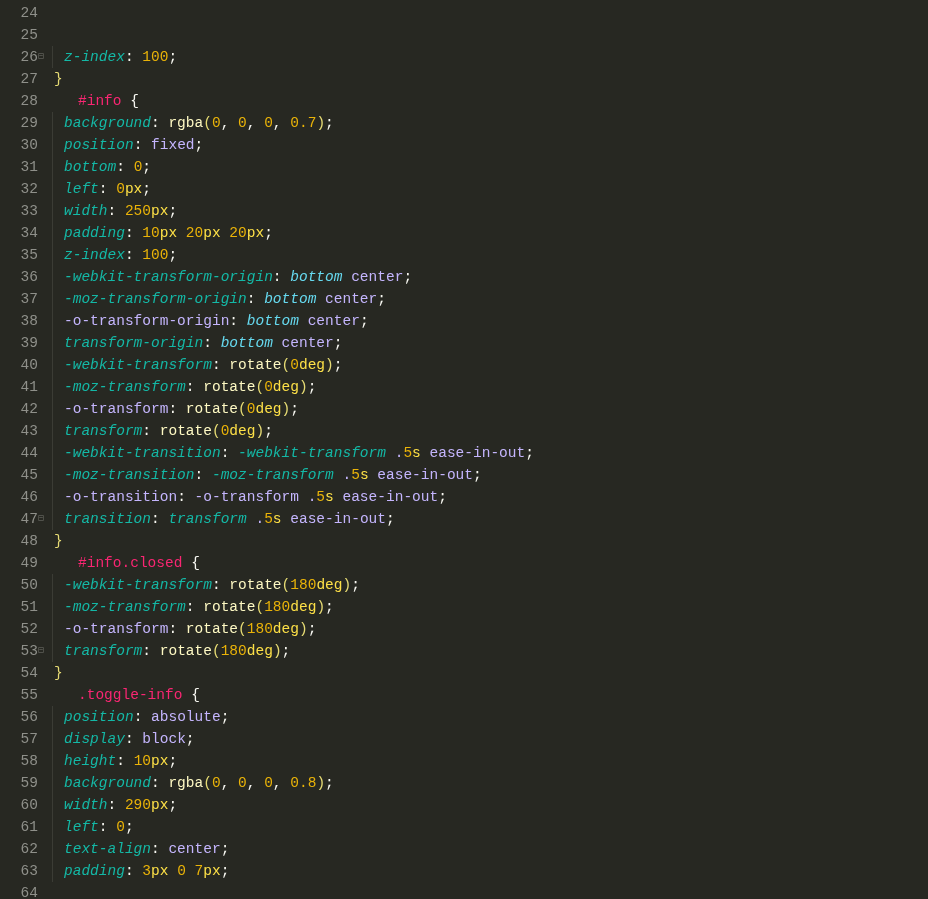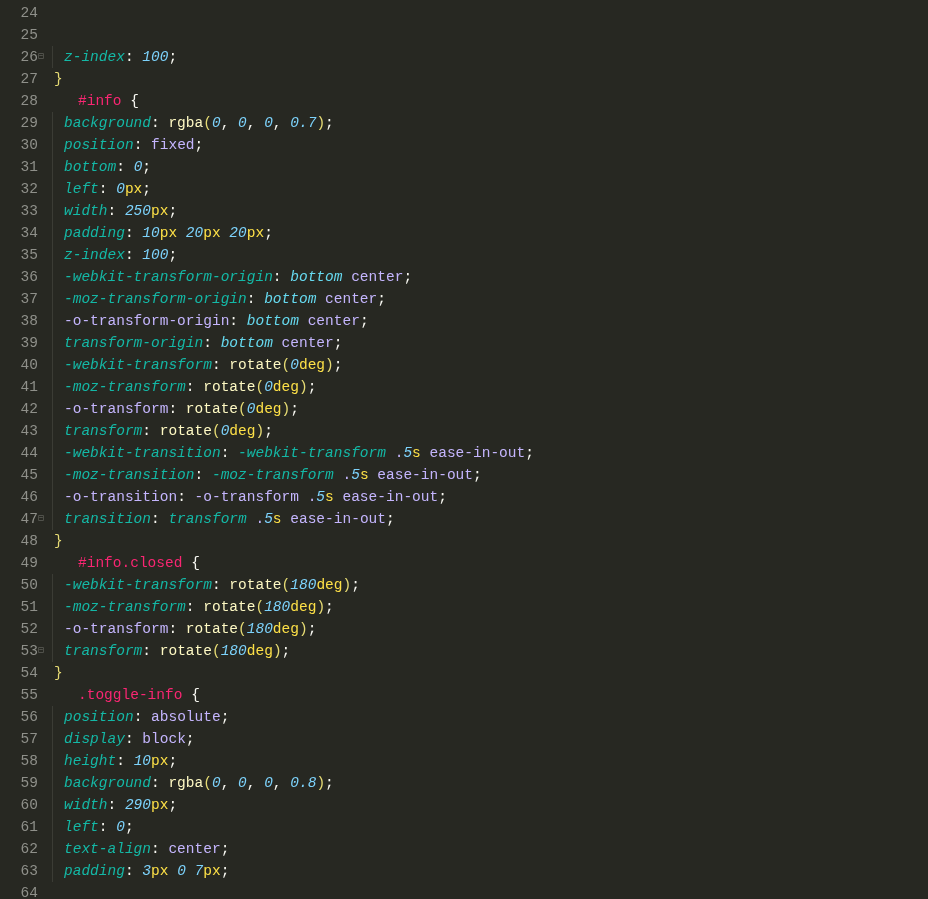--- a/index.html
+++ b/index.html
@@ -62,21 +62,21 @@
     bottom: 0;
     width: 1px;
     background: #3b3c35;
   }
   .indented { padding-left: 20px; }
   .indented .indent-guide { left: 8px; }
 
   .sel     { color: #f92672; margin-left: 24px; } 
   .prop-i  { color: #14b8a6; font-style: italic; } 
   .ident   { color: #c4b5fd; }
-  .num     { color: #7dd3fc; font-style: italic; }
+  .num     { color: #eab308; }
   .unit    { color: #fde047; }
   .call    { color: #fef9c3; }
   .punct   { color: #f8f8f2; }
   .bracket { color: #e6db74; }
   .curly   { color: #f8f8f2; }
   .kw      { color: #66d9ef; font-style: italic; }
 
   .watermark {
     position: absolute;
     left: 188px;

